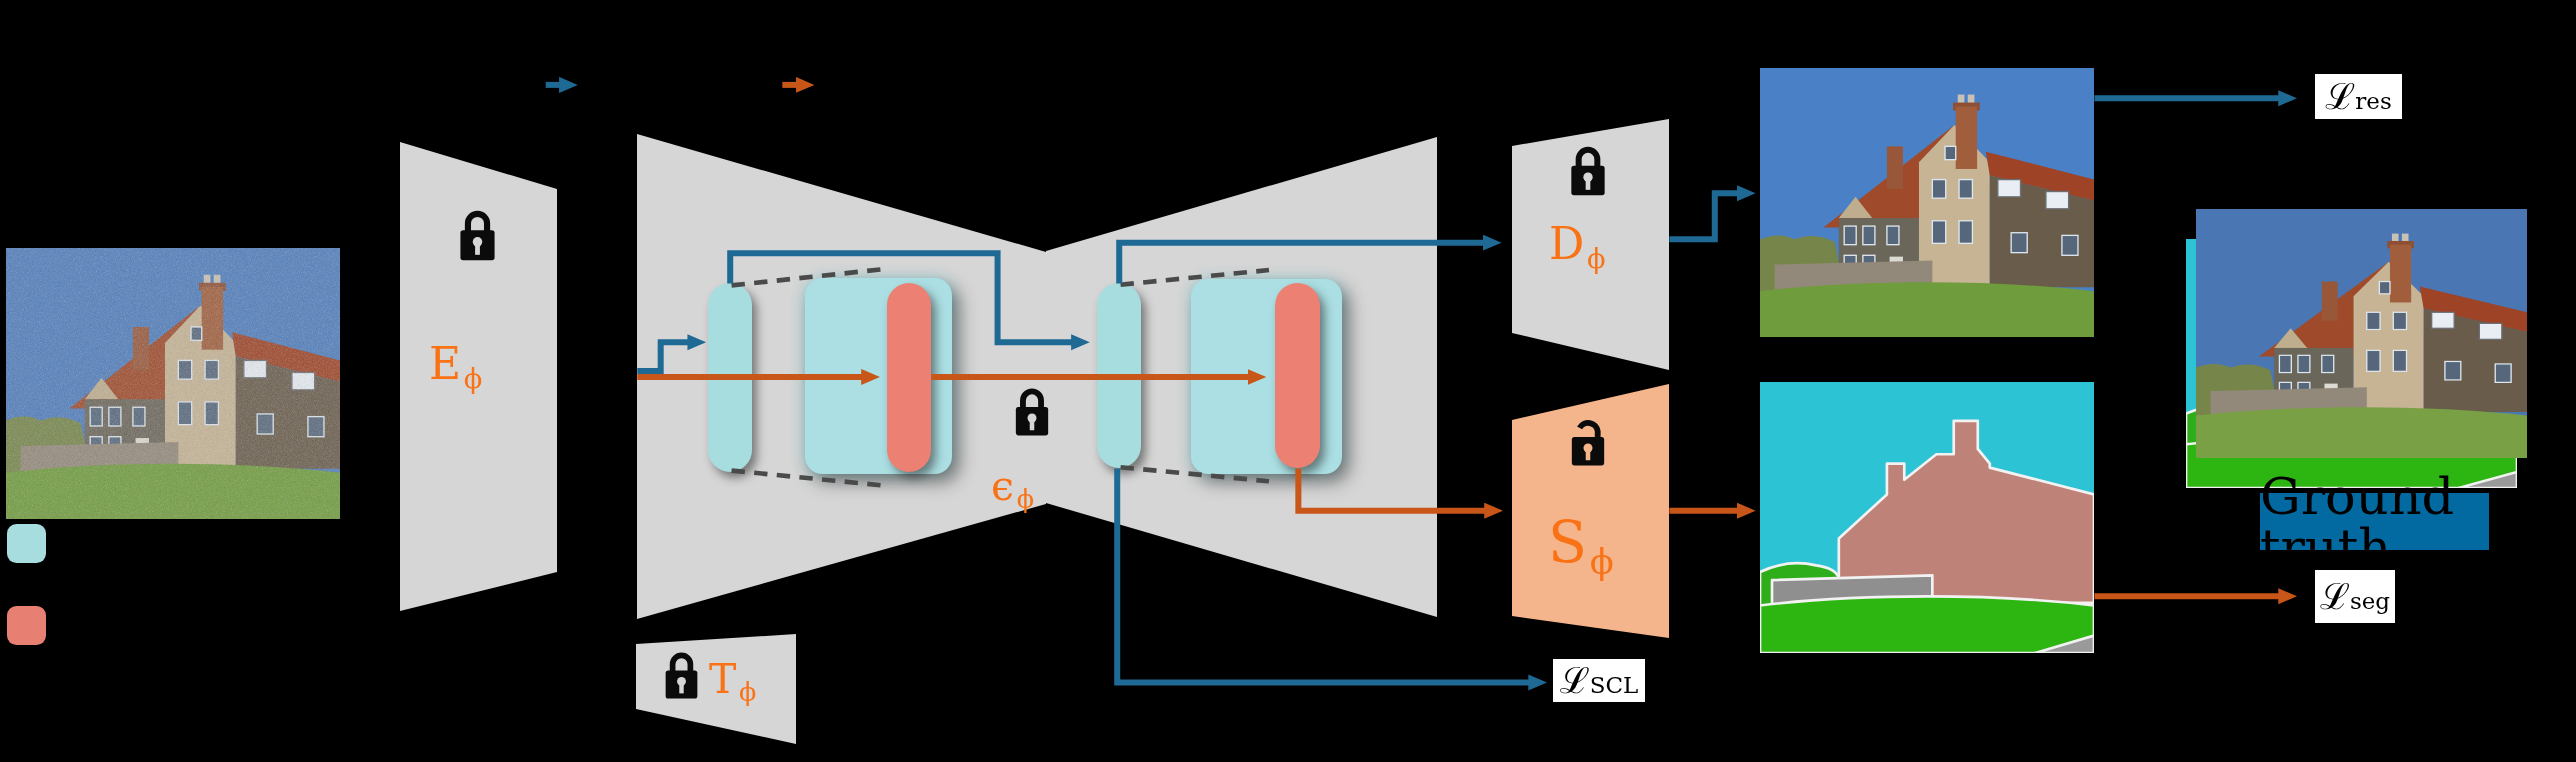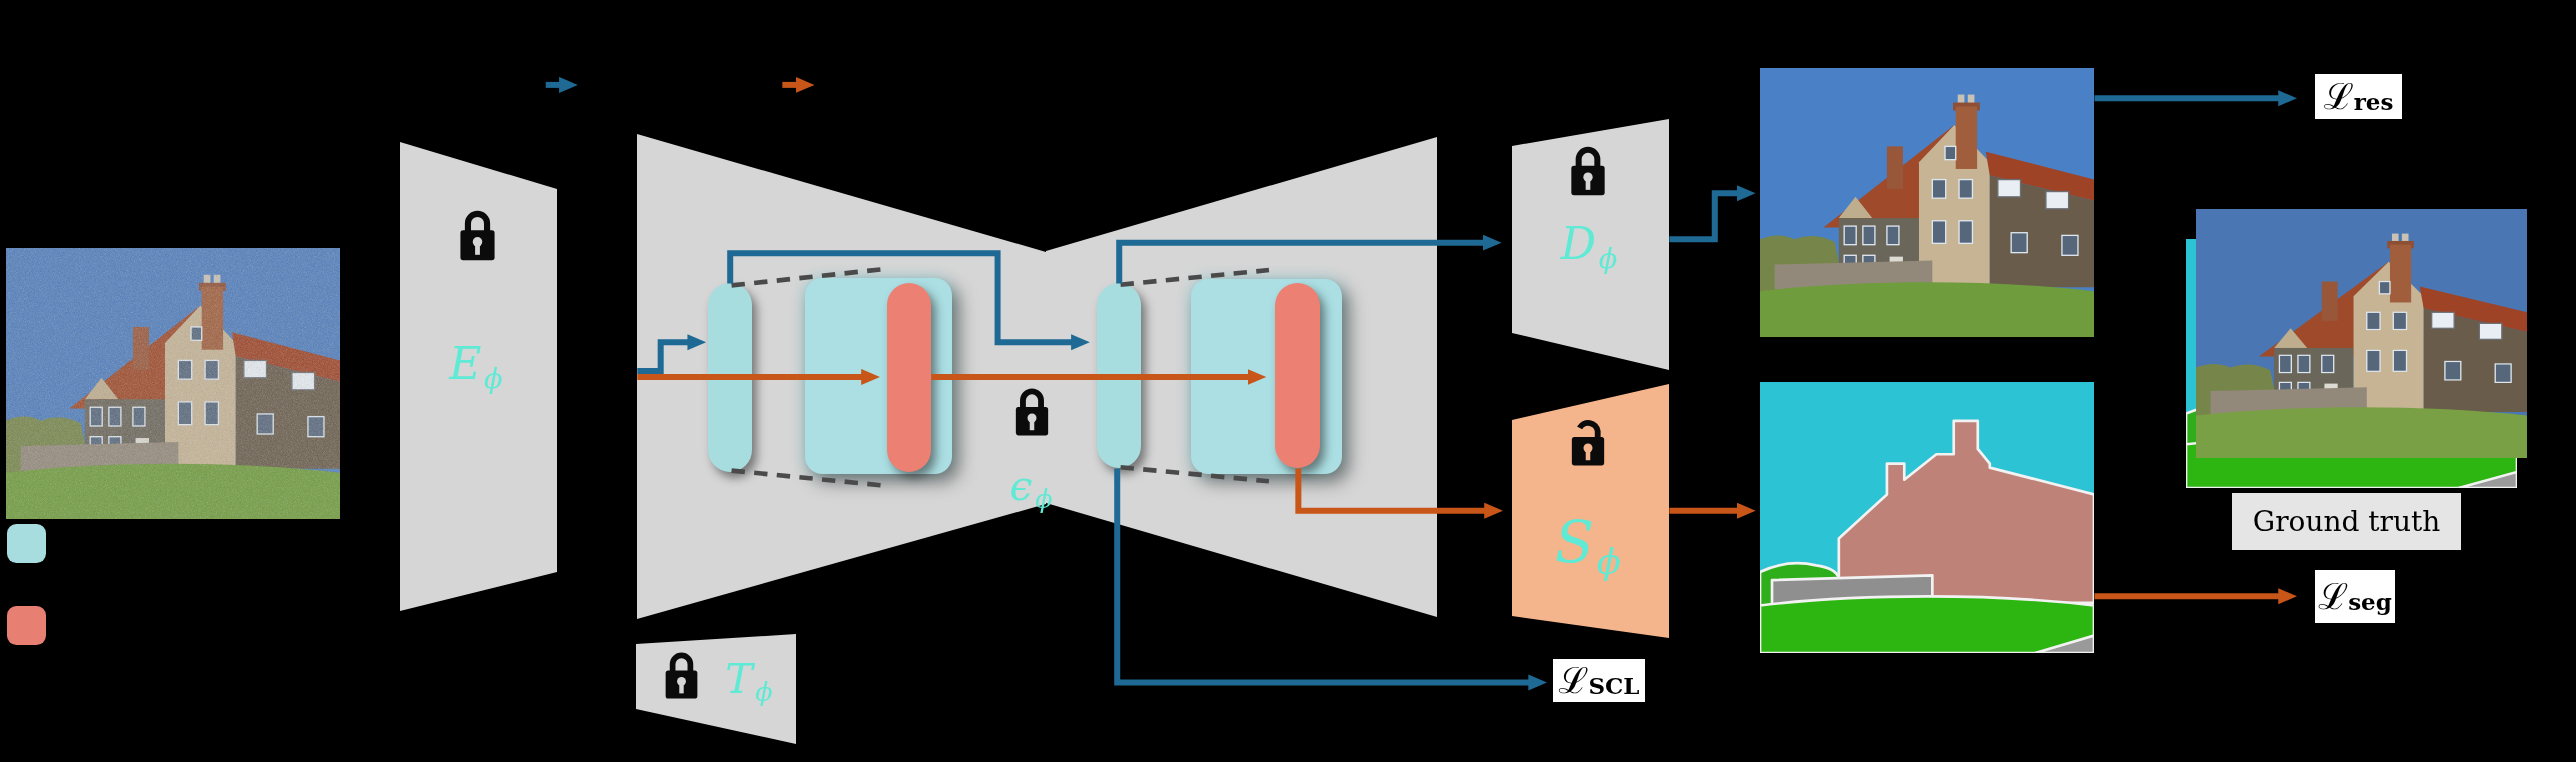--- a/index.html
+++ b/index.html
@@ -8,28 +8,28 @@
   
   .trap{position:absolute;background:#d6d6d6;}
   .trap.seg{background:#f5b58c;}
   
   .bar{position:absolute;border-radius:23px;}
   .bar.cyan{background:#a8dde0;box-shadow:4.7px 6px 9.4px rgba(40,40,40,.55);}
   .bar.salmon{background:#ec8173;box-shadow:4.7px 6px 9.4px rgba(40,40,40,.55);}
   .block{position:absolute;border-radius:17.4px;background:#abdfe3;
          box-shadow:6.7px 8px 17.4px rgba(50,50,50,.6),0 0 13.4px rgba(150,215,220,.85);}
   
-  .module-label{position:absolute;text-align:center;color:#5eead4;font-style:italic;line-height:1;}
+  .module-label{position:absolute;text-align:left;color:#f97316;line-height:1;}
   .module-label .phi{font-size:.62em;vertical-align:-0.33em;margin-left:2.7px;}
   .loss-box{position:absolute;background:#ffffff;color:#000;display:flex;align-items:center;
             justify-content:center;line-height:1;}
   .loss-box .cal{font-size:36px;}
-  .loss-box .lsub{font-size:23px;vertical-align:sub;margin-top:10px;font-weight:bold;}
-  .gt-label{position:absolute;background:#e5e5e5;color:#000;display:flex;align-items:center;
-            justify-content:center;font-size:28px;line-height:1;}
+  .loss-box .lsub{font-size:23px;vertical-align:sub;margin-top:10px;}
+  .gt-label{position:absolute;background:#0369a1;color:#000;display:flex;align-items:center;
+            justify-content:center;font-size:51px;line-height:1;margin-left:28px;}
   .swatch{position:absolute;width:39px;height:39px;border-radius:9.4px;}
   .swatch.cyan{background:#a8dde0;}
   .swatch.salmon{background:#e87f73;}
   .lock{position:absolute;}
   svg.overlay{position:absolute;left:0;top:0;pointer-events:none;}
   svg.pic{position:absolute;}
 </style>
 </head>
 <body>
 

